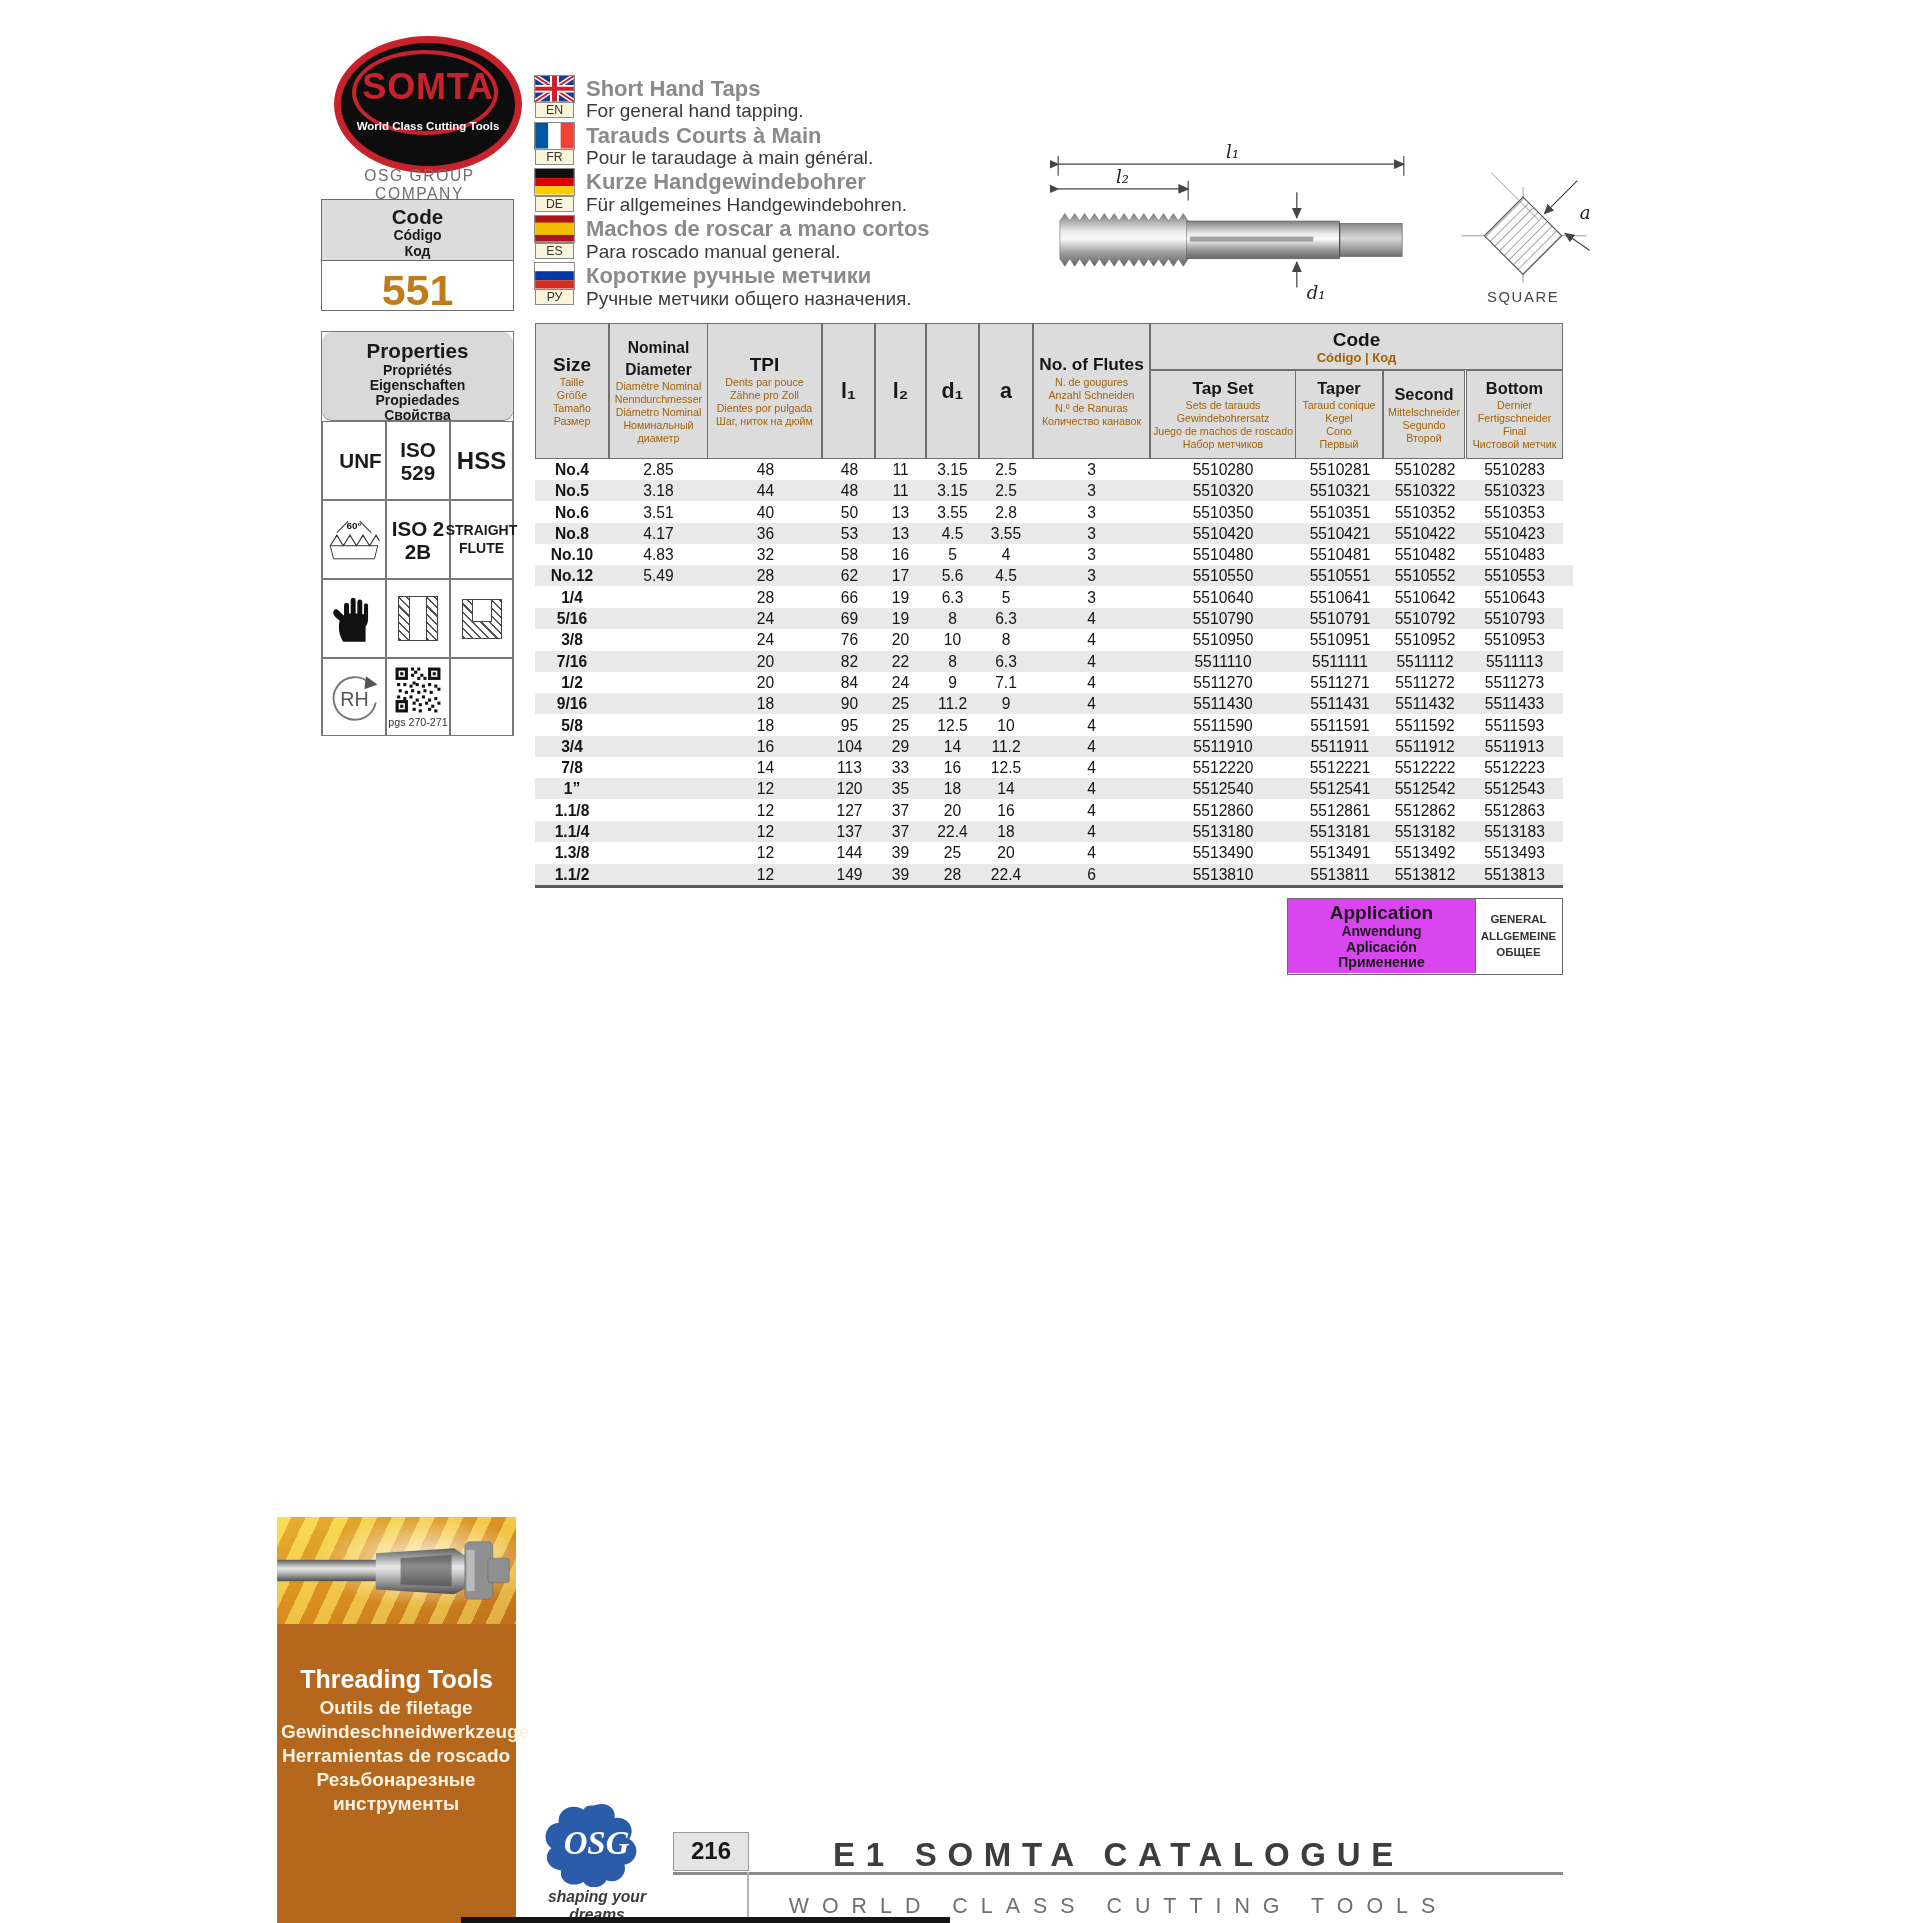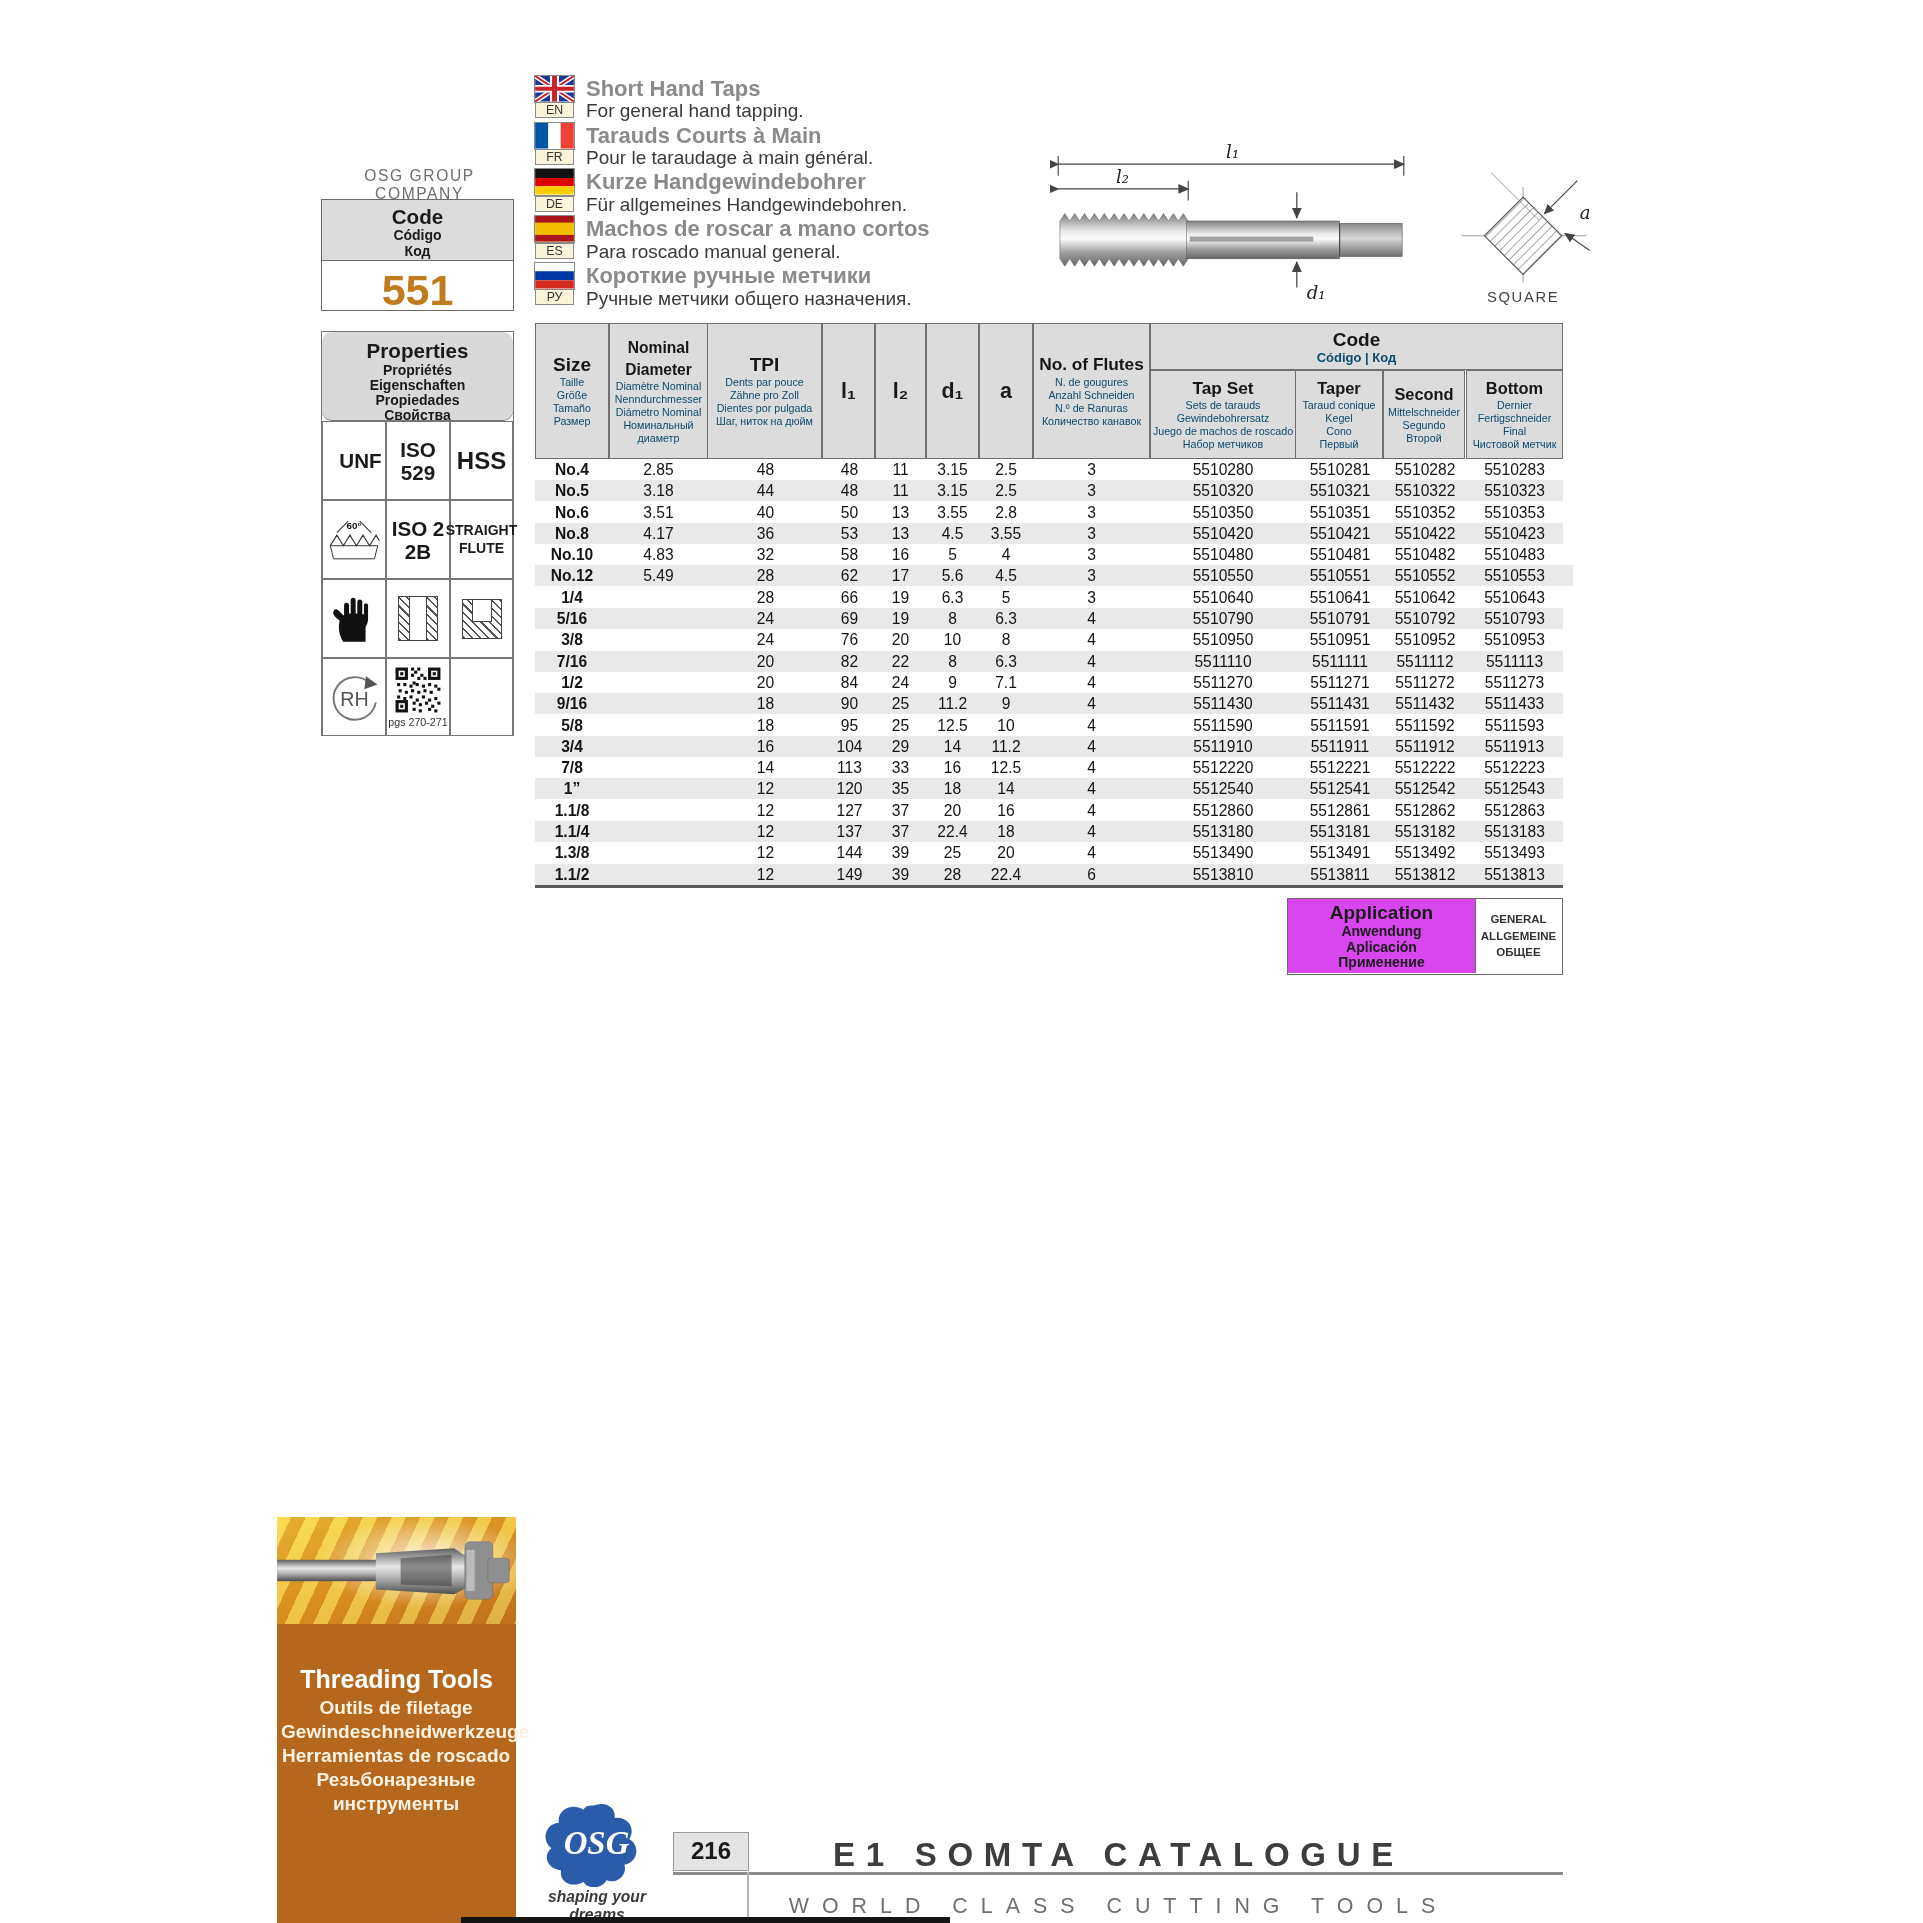--- a/index.html
+++ b/index.html
@@ -37,21 +37,21 @@
   .prop-title{left:0;top:6.6px;width:100%;font-size:20.6px;font-weight:bold;text-align:center;}
   .prop-sub{left:0;top:31px;width:100%;font-size:14px;font-weight:bold;line-height:15px;text-align:center;}
   .prop-cell{border:0.8px solid #777;box-sizing:border-box;background:#fff;display:flex;
              align-items:center;justify-content:center;text-align:center;}
   .hatch{background:repeating-linear-gradient(45deg,#555 0 1.6px,#fff 1.6px 5.8px);}
 
   
   .th{background:#dcdcdc;border:0.8px solid #6f6f6f;box-sizing:border-box;display:flex;flex-direction:column;
       align-items:center;justify-content:center;text-align:center;}
   .th .t{font-size:19px;font-weight:bold;color:#161616;line-height:21.4px;}
-  .th .s{font-size:10.7px;color:#0c4a6e;line-height:13px;}
+  .th .s{font-size:10.7px;color:#a16207;line-height:13px;}
   .th .dim{font-size:21.4px;font-weight:bold;}
   .tr{position:absolute;left:535px;width:1028px;height:21px;}
   .tr.alt{background:#e9e9e9;}
   .td{position:absolute;top:0;height:21px;line-height:21px;font-size:15.6px;color:#141414;text-align:center;}
   .td.size{font-weight:bold;}
   .tbl-bottom{left:535px;top:885px;width:1028px;height:2.5px;background:#5a5a5a;}
 
   
   .appbox{left:1287px;top:898px;width:276px;height:77px;border:1.6px solid #6b6b6b;box-sizing:border-box;}
   .app-left{left:0;top:0;width:188px;height:74px;background:#d946ef;border-right:1.6px solid #6b6b6b;box-sizing:border-box;}
@@ -80,20 +80,25 @@
   .foot-tag{left:740px;top:1894px;width:757px;font-size:21.4px;color:#6f6f6f;letter-spacing:13px;text-align:center;}
   .osg-dream{left:523px;top:1888px;width:148px;font-size:15.6px;font-weight:bold;font-style:italic;
              color:#3a3a3a;text-align:center;}
   .bottom-bar{left:461px;top:1917px;width:489px;height:6.6px;background:#151515;}
 </style>
 </head>
 <body>
 
 <div id="page">
 
+  <div class="abs somta-oval">
+    <div class="abs somta-ring"></div>
+    <div class="abs somta-word">SOMTA</div>
+    <div class="abs somta-tag">World Class Cutting Tools</div>
+  </div>
   <div class="abs osg-group">OSG GROUP COMPANY</div>
 
   <div class="abs codebox">
     <div class="abs codebox-head">
       <div class="abs codebox-title">Code</div>
       <div class="abs codebox-sub ml">Código
 Код</div>
     </div>
     <div class="abs codebox-val">551</div>
   </div>

